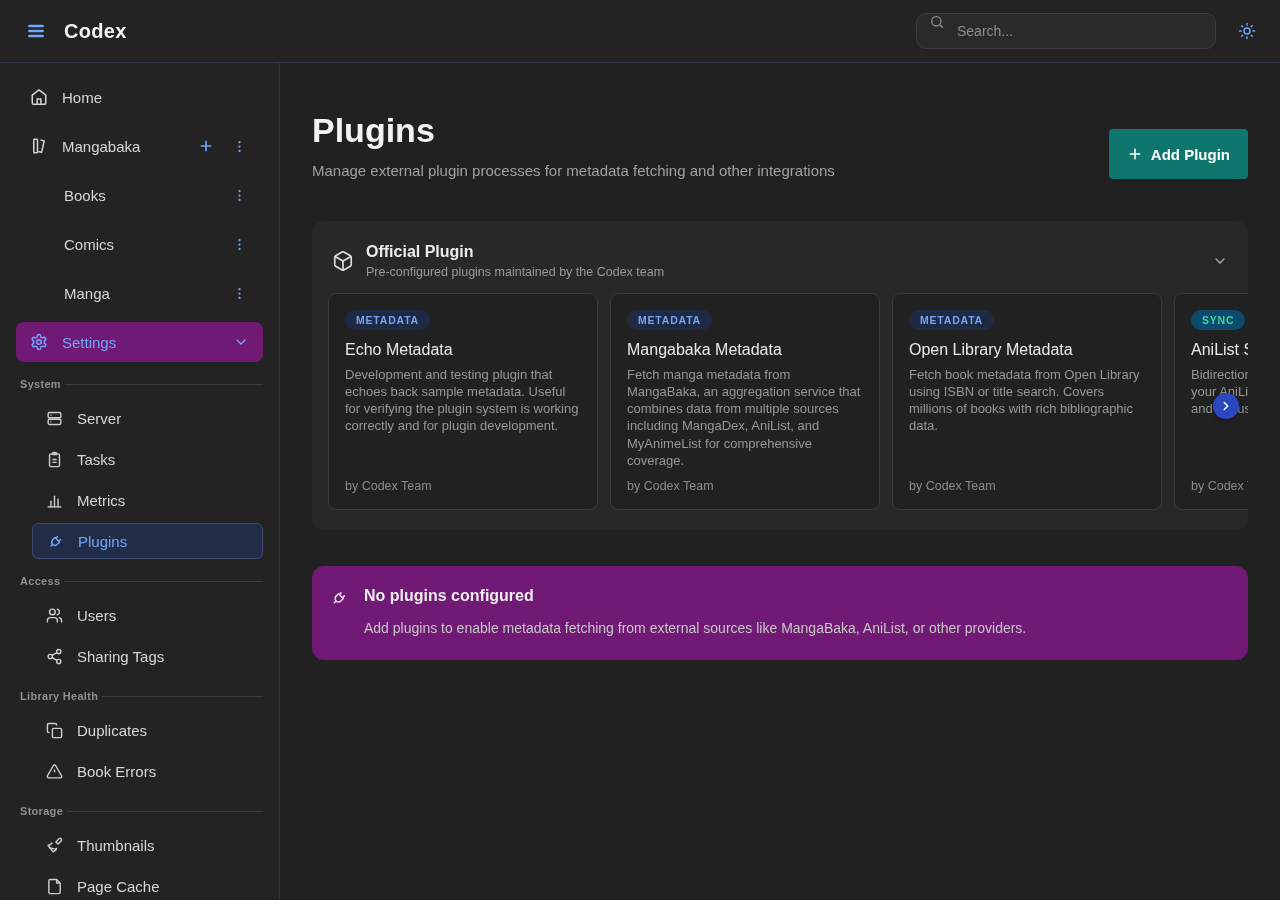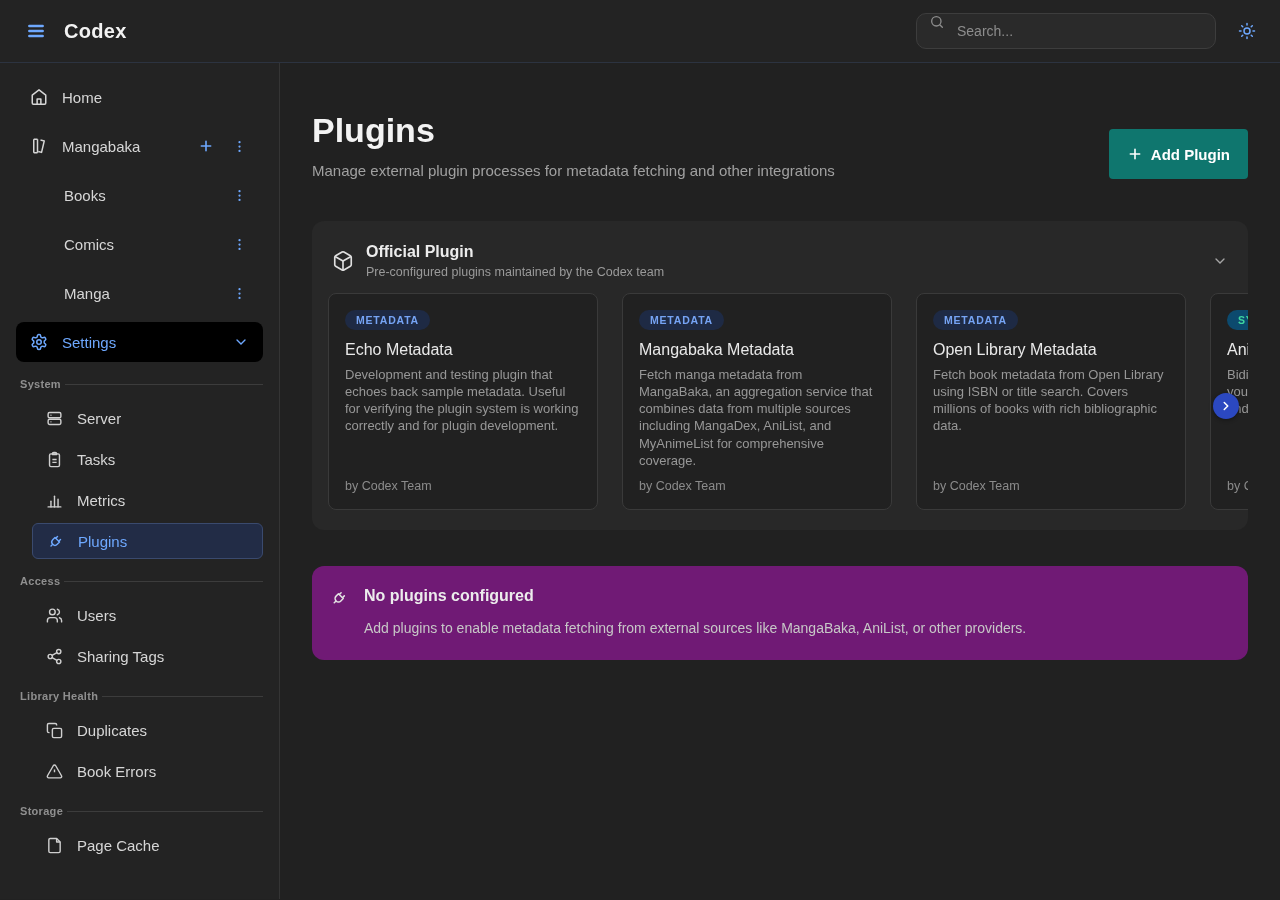--- a/index.html
+++ b/index.html
@@ -43,21 +43,21 @@
     display:flex; align-items:center; gap:14px; color:#d6d6d6;
     font-size:15px; cursor:pointer;
   }
   .nav-row .grow { flex:1; }
   .nav-top { height:40px; margin:0 16px 9px 16px; padding:0 14px; border-radius:8px; }
   .nav-top .row-icon { color:#d6d6d6; }
   .icon-btn { background:none; border:none; color:#6ea8fe; cursor:pointer; padding:2px; display:flex; }
   .nav-sub { height:40px; margin:0 16px 9px 16px; padding:0 14px 0 48px; border-radius:8px; }
   .settings-row {
     height:40px; margin:0 16px 10px 16px; padding:0 14px; border-radius:8px;
-    background:#000000; color:#6ea8fe;
+    background:#701a75; color:#6ea8fe;
   }
   .settings-row .row-icon { color:#6ea8fe; }
   .section-header {
     display:flex; align-items:center; gap:4px; margin:16px 16px 10px 20px;
     color:#8f8f8f; font-size:11px; font-weight:bold; letter-spacing:.3px;text-align:right;
   }
   .section-header .hr { flex:1; height:1px; background:#3c3c3c; margin-right:0; }
   .nav-item {
     height:36px; margin:0 16px 5px 32px; padding:0 12px 0 14px;
     border-radius:6px; display:flex; align-items:center; gap:14px;
@@ -84,21 +84,21 @@
   .official {
     margin-top:42px; background:#282828; border-radius:12px; position:relative;
   }
   .official-head { display:flex; align-items:center; gap:12px; padding:22px 20px 12px 20px; }
   .official-head .pkg { color:#e0e0e0; flex:none; }
   .official-title { font-size:16px; font-weight:bold; color:#ececec; }
   .official-sub { font-size:12.5px; color:#9a9a9a; margin-top:4px; }
   .official-head .chev { margin-left:auto; color:#a5a5a5; cursor:pointer; }
 
   .cards {
-    display:flex; gap:24px; padding:2px 16px 20px 16px; overflow:hidden;
+    display:flex; gap:12px; padding:2px 16px 20px 16px; overflow:hidden;
   }
   .plugin-card {
     flex:none; width:270px; height:217px; background:#212121;
     border:1px solid #3a3a3a; border-radius:8px; padding:16px;
     display:flex; flex-direction:column;
   }
   .badge {
     align-self:flex-start; font-size:10.5px; font-weight:bold; letter-spacing:.8px;
     padding:4px 11px; border-radius:999px; background:#1e2a44; color:#76a4f4;
   }
@@ -347,20 +347,30 @@
           </svg>
       </span>
       <span>Book Errors</span>
     </div>
 
     <div class="section-header">
       <span>Storage</span>
         <span class="hr"></span>
     </div>
 
+    <div class="nav-item">
+      <span class="row-icon">
+        <svg width="17" height="17" viewBox="0 0 24 24" fill="none" stroke="currentColor" stroke-width="2" stroke-linejoin="round">
+            <path d="M18.4 2.6 14 7l3 3 4.4-4.4a2.1 2.1 0 1 0-3-3Z"></path>
+            <path d="M9 8c-2 3-4 3.5-6 4l7 9c2-1 5-4 5-6"></path>
+            <path d="m14.5 17.5-10-2.5"></path>
+          </svg>
+      </span>
+      <span>Thumbnails</span>
+    </div>
 
     <div class="nav-item">
       <span class="row-icon">
         <svg width="17" height="17" viewBox="0 0 24 24" fill="none" stroke="currentColor" stroke-width="2" stroke-linejoin="round">
             <path d="M15 2H6a2 2 0 0 0-2 2v16a2 2 0 0 0 2 2h12a2 2 0 0 0 2-2V7Z"></path>
             <path d="M15 2v5h5"></path>
           </svg>
       </span>
       <span>Page Cache</span>
     </div>

